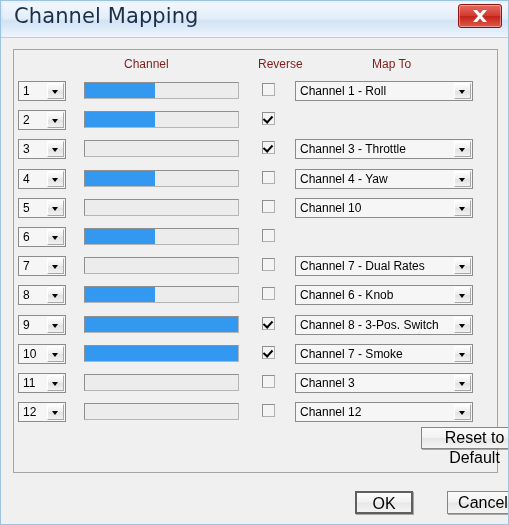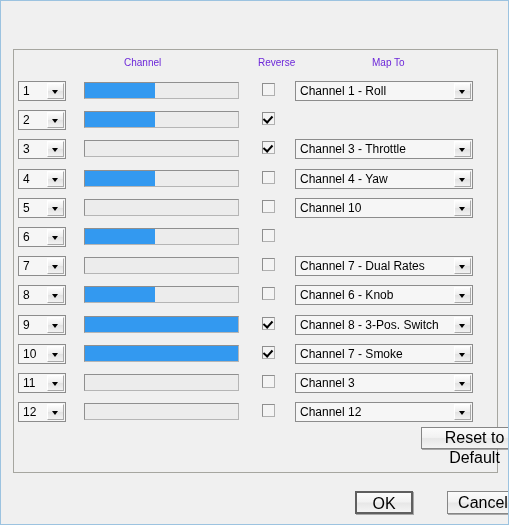--- a/index.html
+++ b/index.html
@@ -66,22 +66,22 @@
     top: 48px;
     width: 485px;
     height: 424px;
     box-sizing: border-box;
     border: 1px solid #a6a6a0;
     background: #f0f0f0;
   }
   
   .col-header {
     position: absolute;
-    font-size: 10px;
-    color: #6d28d9;
+    font-size: 12px;
+    color: #7f1d1d;
     white-space: nowrap;
   }
   #hdr-channel { left: 123px; top: 56px; }
   #hdr-reverse { left: 242px; top: 56px; margin-left: 15px; }
   #hdr-mapto   { left: 371px; top: 56px; }
   
   .row {
     position: absolute;
     left: 0;
     width: 485px;
@@ -247,20 +247,29 @@
     width: 72px;
     height: 23px;
     line-height: 21px;
   }
 </style>
 </head>
 <body>
 
 <div id="window">
 
+  <div id="titlebar">
+    <div id="titlebar-inner"></div>
+    <div id="title-text">Channel Mapping</div>
+    <div id="close-button">
+      <svg width="20" height="16" viewBox="0 0 20 16">
+        <path d="M3 2 L7 2 L10 5.4 L13 2 L17 2 L12 8 L17 14 L13 14 L10 10.6 L7 14 L3 14 L8 8 Z" fill="#ffffff"></path>
+      </svg>
+    </div>
+  </div>
 
   <div id="groupbox"></div>
 
   <div class="col-header" id="hdr-channel">Channel</div>
   <div class="col-header" id="hdr-reverse">Reverse</div>
   <div class="col-header" id="hdr-mapto">Map To</div>
 
   <div id="rows-container">
       <div class="row" style="top: 80px;">
         <div class="chan-select">

